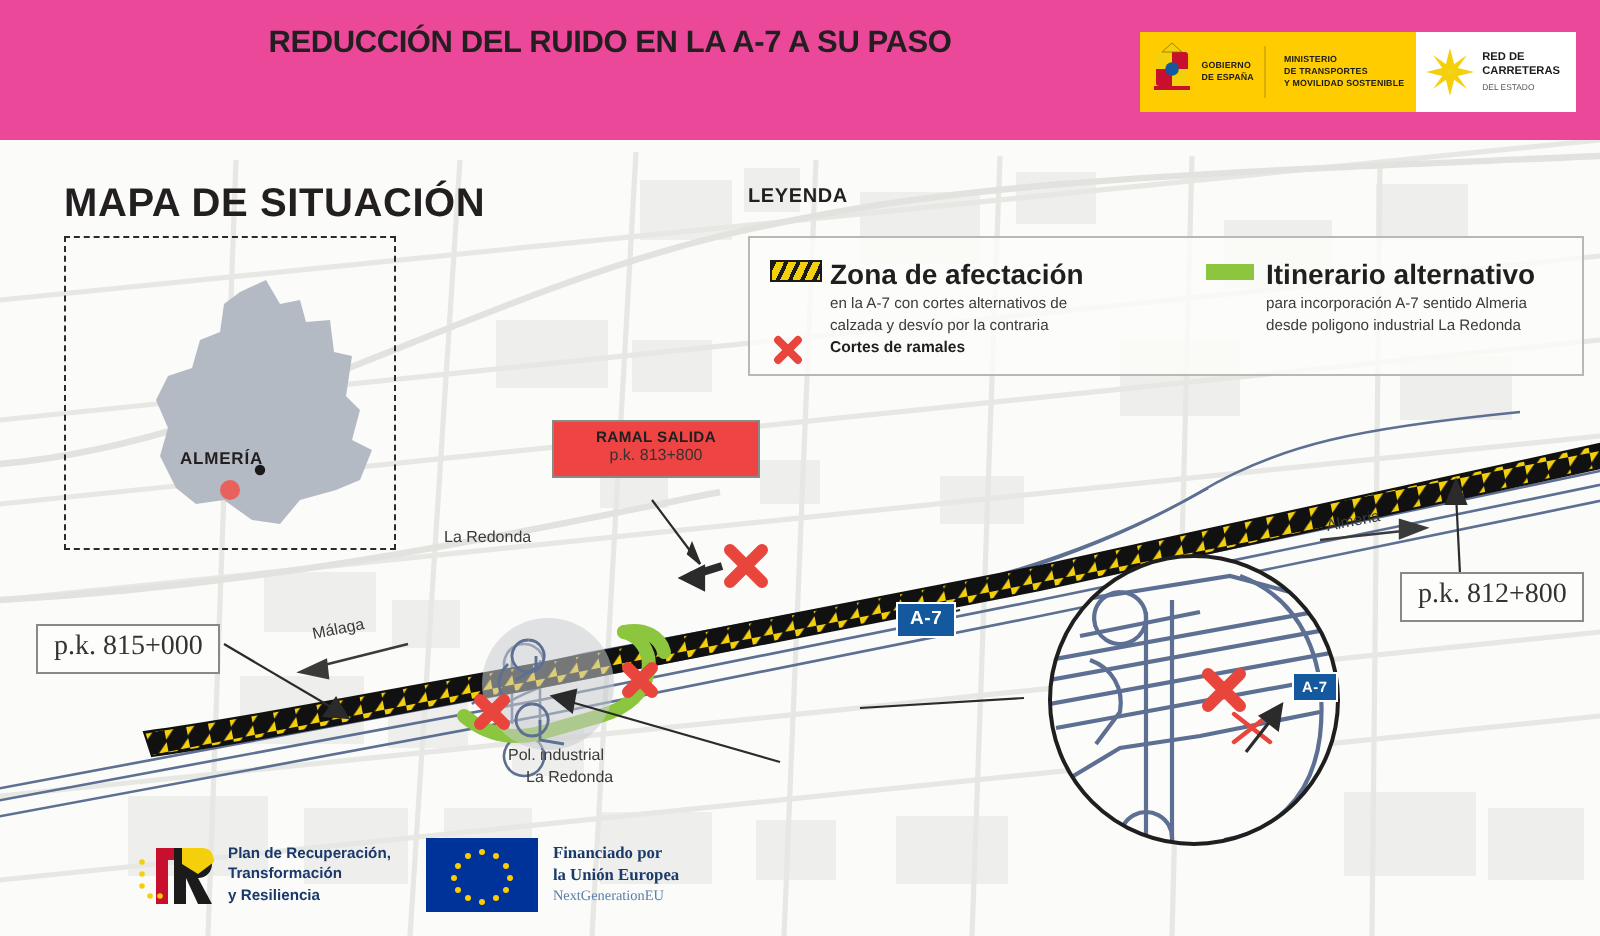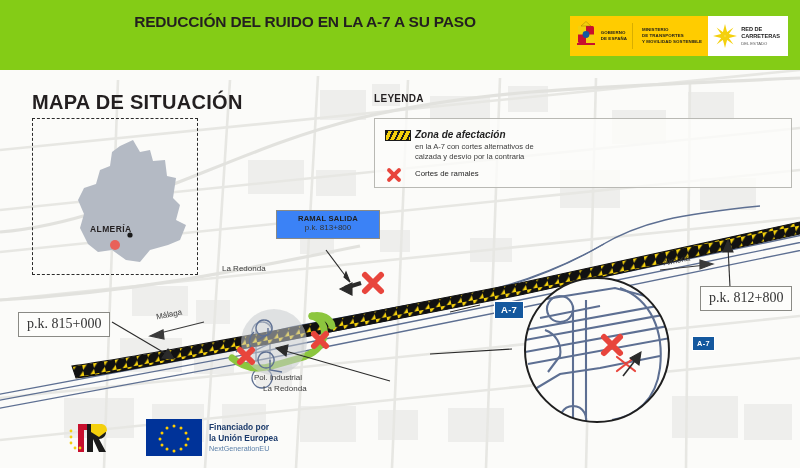--- a/index.html
+++ b/index.html
@@ -10,21 +10,21 @@
     position:relative;
   }
   #stage{position:relative;width:800px;height:468px;overflow:hidden;background:#fbfbf9;}
 
   
   #mapbg{position:absolute;inset:0;}
 
   
   .header{
     position:absolute;left:0;top:0;width:800px;height:70px;
-    background:#84cc16;z-index:20;
+    background:#ec4899;z-index:20;
   }
   .header-title{
     position:absolute;left:55px;top:11px;width:500px;
     text-align:center;
     font-size:15.5px;font-weight:bold;color:#231f20;
     line-height:1.45;letter-spacing:-0.2px;
   }
   .header-title .ital{font-style:italic;font-weight:bold;}
   .logos{position:absolute;right:12px;top:16px;height:40px;display:flex;z-index:21;}
   .logo-gob{
@@ -73,52 +73,52 @@
   }
   .sw-green{width:24px;height:8px;background:#8cc63e;margin-top:2px;}
   .sw-x{position:relative;width:16px;height:16px;margin-top:-2px;}
   .sw-x:before,.sw-x:after{
     content:"";position:absolute;left:6.5px;top:-1px;width:4px;height:18px;
     background:#e8453c;border-radius:2px;
   }
   .sw-x:before{transform:rotate(45deg);}
   .sw-x:after{transform:rotate(-45deg);}
   .leg-txt{font-size:7.6px;line-height:1.38;color:#3b3b3b;}
-  .leg-txt .hd{font-weight:bold;color:#1f1f1f;font-size:10px;display:block;font-style:italic;}
-  .leg-txt .hd-only{font-weight:normal;color:#1f1f1f;font-size:7.8px;line-height:1.7;}
+  .leg-txt .hd{font-weight:bold;color:#1f1f1f;font-size:14px;display:block;}
+  .leg-txt .hd-only{font-weight:bold;color:#1f1f1f;font-size:7.8px;line-height:1.7;}
 
   
   .callout{
-    position:absolute;background:#3b82f6;border:1px solid #8a8a85;
+    position:absolute;background:#ef4444;border:1px solid #8a8a85;
     text-align:center;z-index:12;padding:3px 7px 4px;
   }
   .callout .t1{font-size:7.6px;font-weight:bold;color:#1f1f1f;letter-spacing:.2px;line-height:1.25;}
   .callout .t2{font-size:8px;color:#333;line-height:1.3;}
   .callout-pk{
     position:absolute;background:#fdfdfb;border:1px solid #8a8a85;
     z-index:12;padding:3px 8px 4px;
   }
   .callout-pk .t2{font-size:14px;color:#333;font-family:Liberation Serif, serif;}
 
   .map-lab{position:absolute;font-size:8px;color:#3a3a3a;z-index:11;}
   .dir-lab{position:absolute;font-size:8px;color:#3a3a3a;z-index:11;}
 
   .shield{
     position:absolute;background:#14589e;color:#fff;font-weight:bold;
     font-size:9.5px;letter-spacing:.3px;padding:2px 6px 3px;
-    border:1px solid #fff;z-index:13;margin-left:46px;
+    border:1px solid #fff;z-index:13;
   }
   .shield.small{font-size:7.4px;padding:1.5px 4px 2px;}
 
   
   .foot{position:absolute;left:68px;bottom:12px;display:flex;align-items:center;z-index:20;}
   .prtr{display:flex;align-items:center;}
   .prtr-mark{position:relative;width:40px;height:34px;}
   .prtr-text{font-size:7.6px;font-weight:bold;color:#1b3a6b;line-height:1.32;margin-left:6px;}
-  .eu{display:flex;align-items:center;margin-left:38px;}
+  .eu{display:flex;align-items:center;margin-left:18px;font-family:Liberation Serif, serif;}
   .eu-flag{width:56px;height:37px;background:#003399;position:relative;}
   .eu-text{margin-left:7px;font-size:8.4px;font-weight:bold;color:#1b3a6b;line-height:1.3;}
   .eu-text .ng{font-size:7.2px;font-weight:normal;color:#5a7fa8;}
 </style>
 </head>
 <body>
 
 <div id="stage">
 
   <svg id="mapbg" viewBox="0 0 800 468" width="800" height="468">
@@ -342,20 +342,30 @@
       <div class="leg-sw-wrap">
         <div class="sw-hatch"></div>
       </div>
       <div class="leg-txt">
         <span class="hd">Zona de afectación</span>
         <span>en la A-7 con cortes alternativos de</span><br>
         <span>calzada y desvío por la contraria</span>
       </div>
     </div>
 
+    <div class="leg-col leg-col-b">
+      <div class="leg-sw-wrap">
+        <div class="sw-green"></div>
+      </div>
+      <div class="leg-txt">
+        <span class="hd">Itinerario alternativo</span>
+        <span>para incorporación A-7 sentido Almeria</span><br>
+        <span>desde poligono industrial La Redonda</span>
+      </div>
+    </div>
 
     <div class="leg-col leg-col-c">
       <div class="leg-sw-wrap">
         <div class="sw-x"></div>
       </div>
       <div class="leg-txt">
         <span class="hd-only">Cortes de ramales</span>
       </div>
     </div>
   </div>
@@ -391,20 +401,25 @@
         <path d="M22,3 L31,3 C36,3 38,7 38,11 C38,15 35,18 31,18 L38,31 L31,31 L25,18 L25,31 L19,31 L19,3 Z" fill="#1b1b1b"></path>
         <path d="M23,3 L33,3 C37,3 39,6 39,10 L31,16 L23,11 Z" fill="#f4d00c"></path>
         <g fill="#f4d00c">
           <circle cx="3" cy="10" r="1.4"></circle>
             <circle cx="3" cy="16" r="1.4"></circle>
           <circle cx="3" cy="22" r="1.4"></circle>
             <circle cx="7" cy="27" r="1.4"></circle>
           <circle cx="12" cy="27" r="1.4"></circle>
         </g>
       </svg>
+      <div class="prtr-text">
+        <div>Plan de Recuperación,</div>
+        <div>Transformación</div>
+        <div>y Resiliencia</div>
+      </div>
     </div>
 
     <div class="eu">
       <div class="eu-flag">
         <svg viewBox="0 0 56 37" width="56" height="37">
           <g fill="#ffcc00">
             <circle cx="28" cy="7" r="1.5"></circle>
               <circle cx="35" cy="9" r="1.5"></circle>
             <circle cx="40" cy="14" r="1.5"></circle>
               <circle cx="42" cy="20" r="1.5"></circle>

